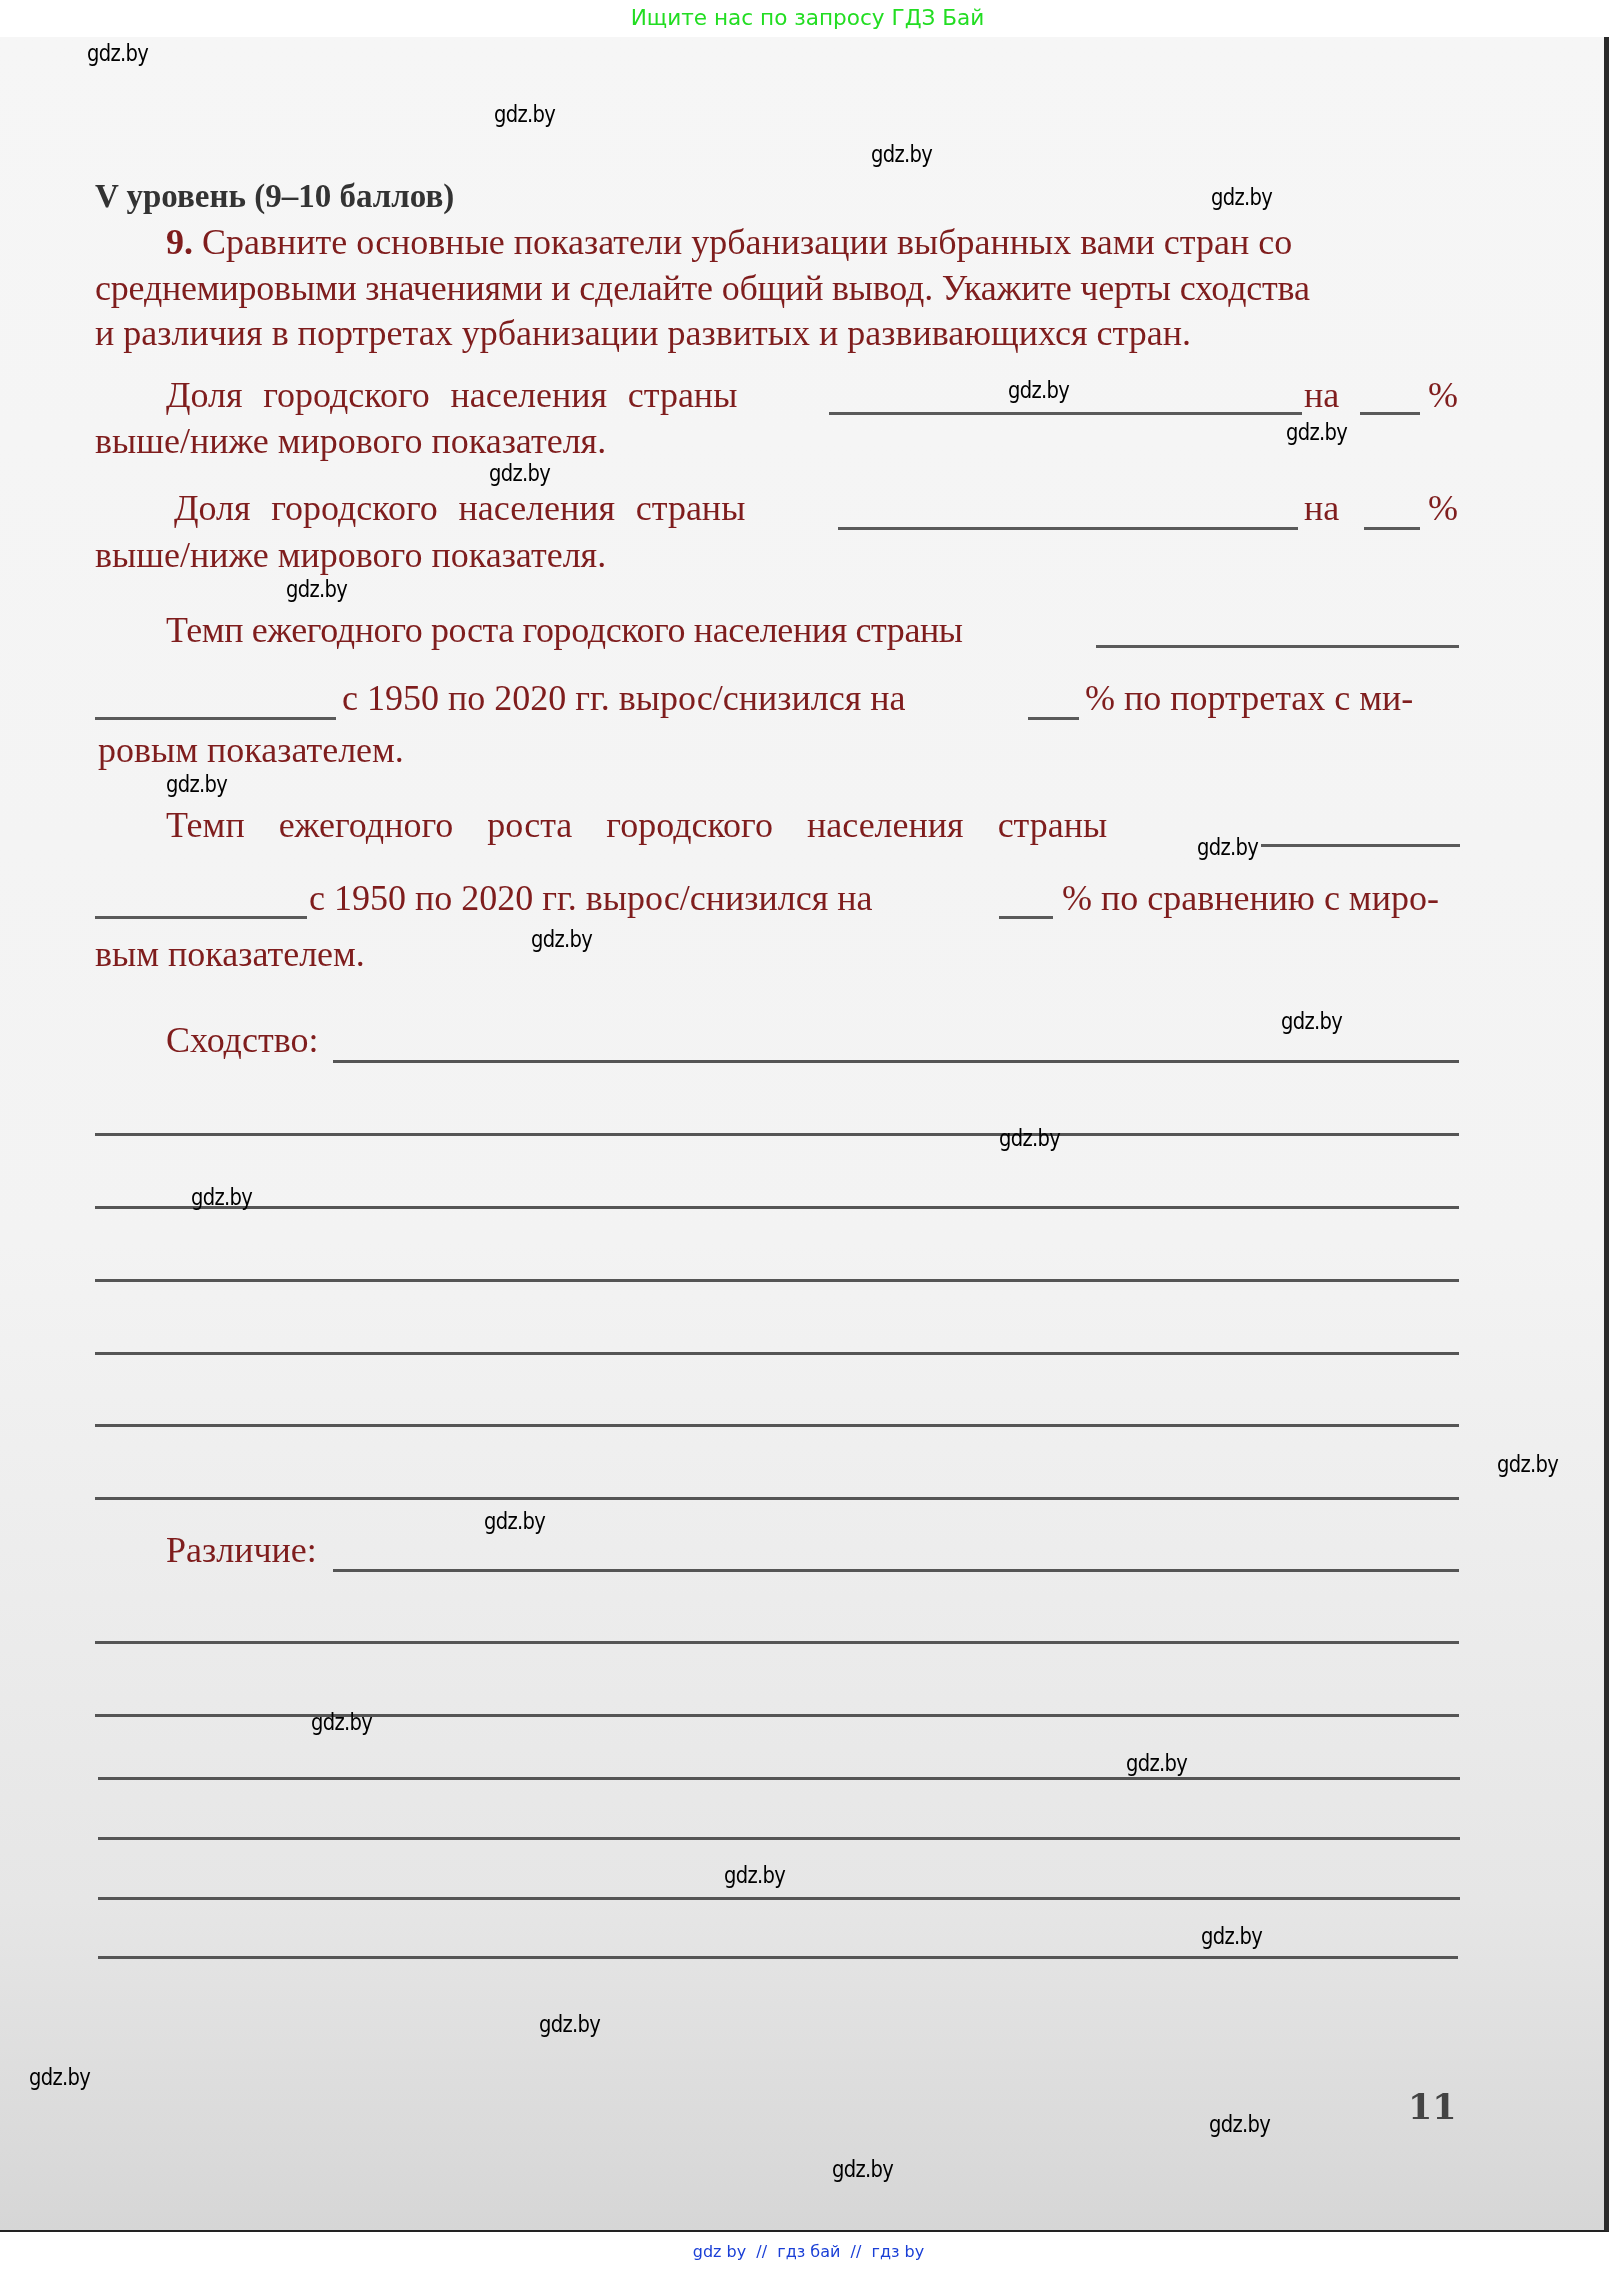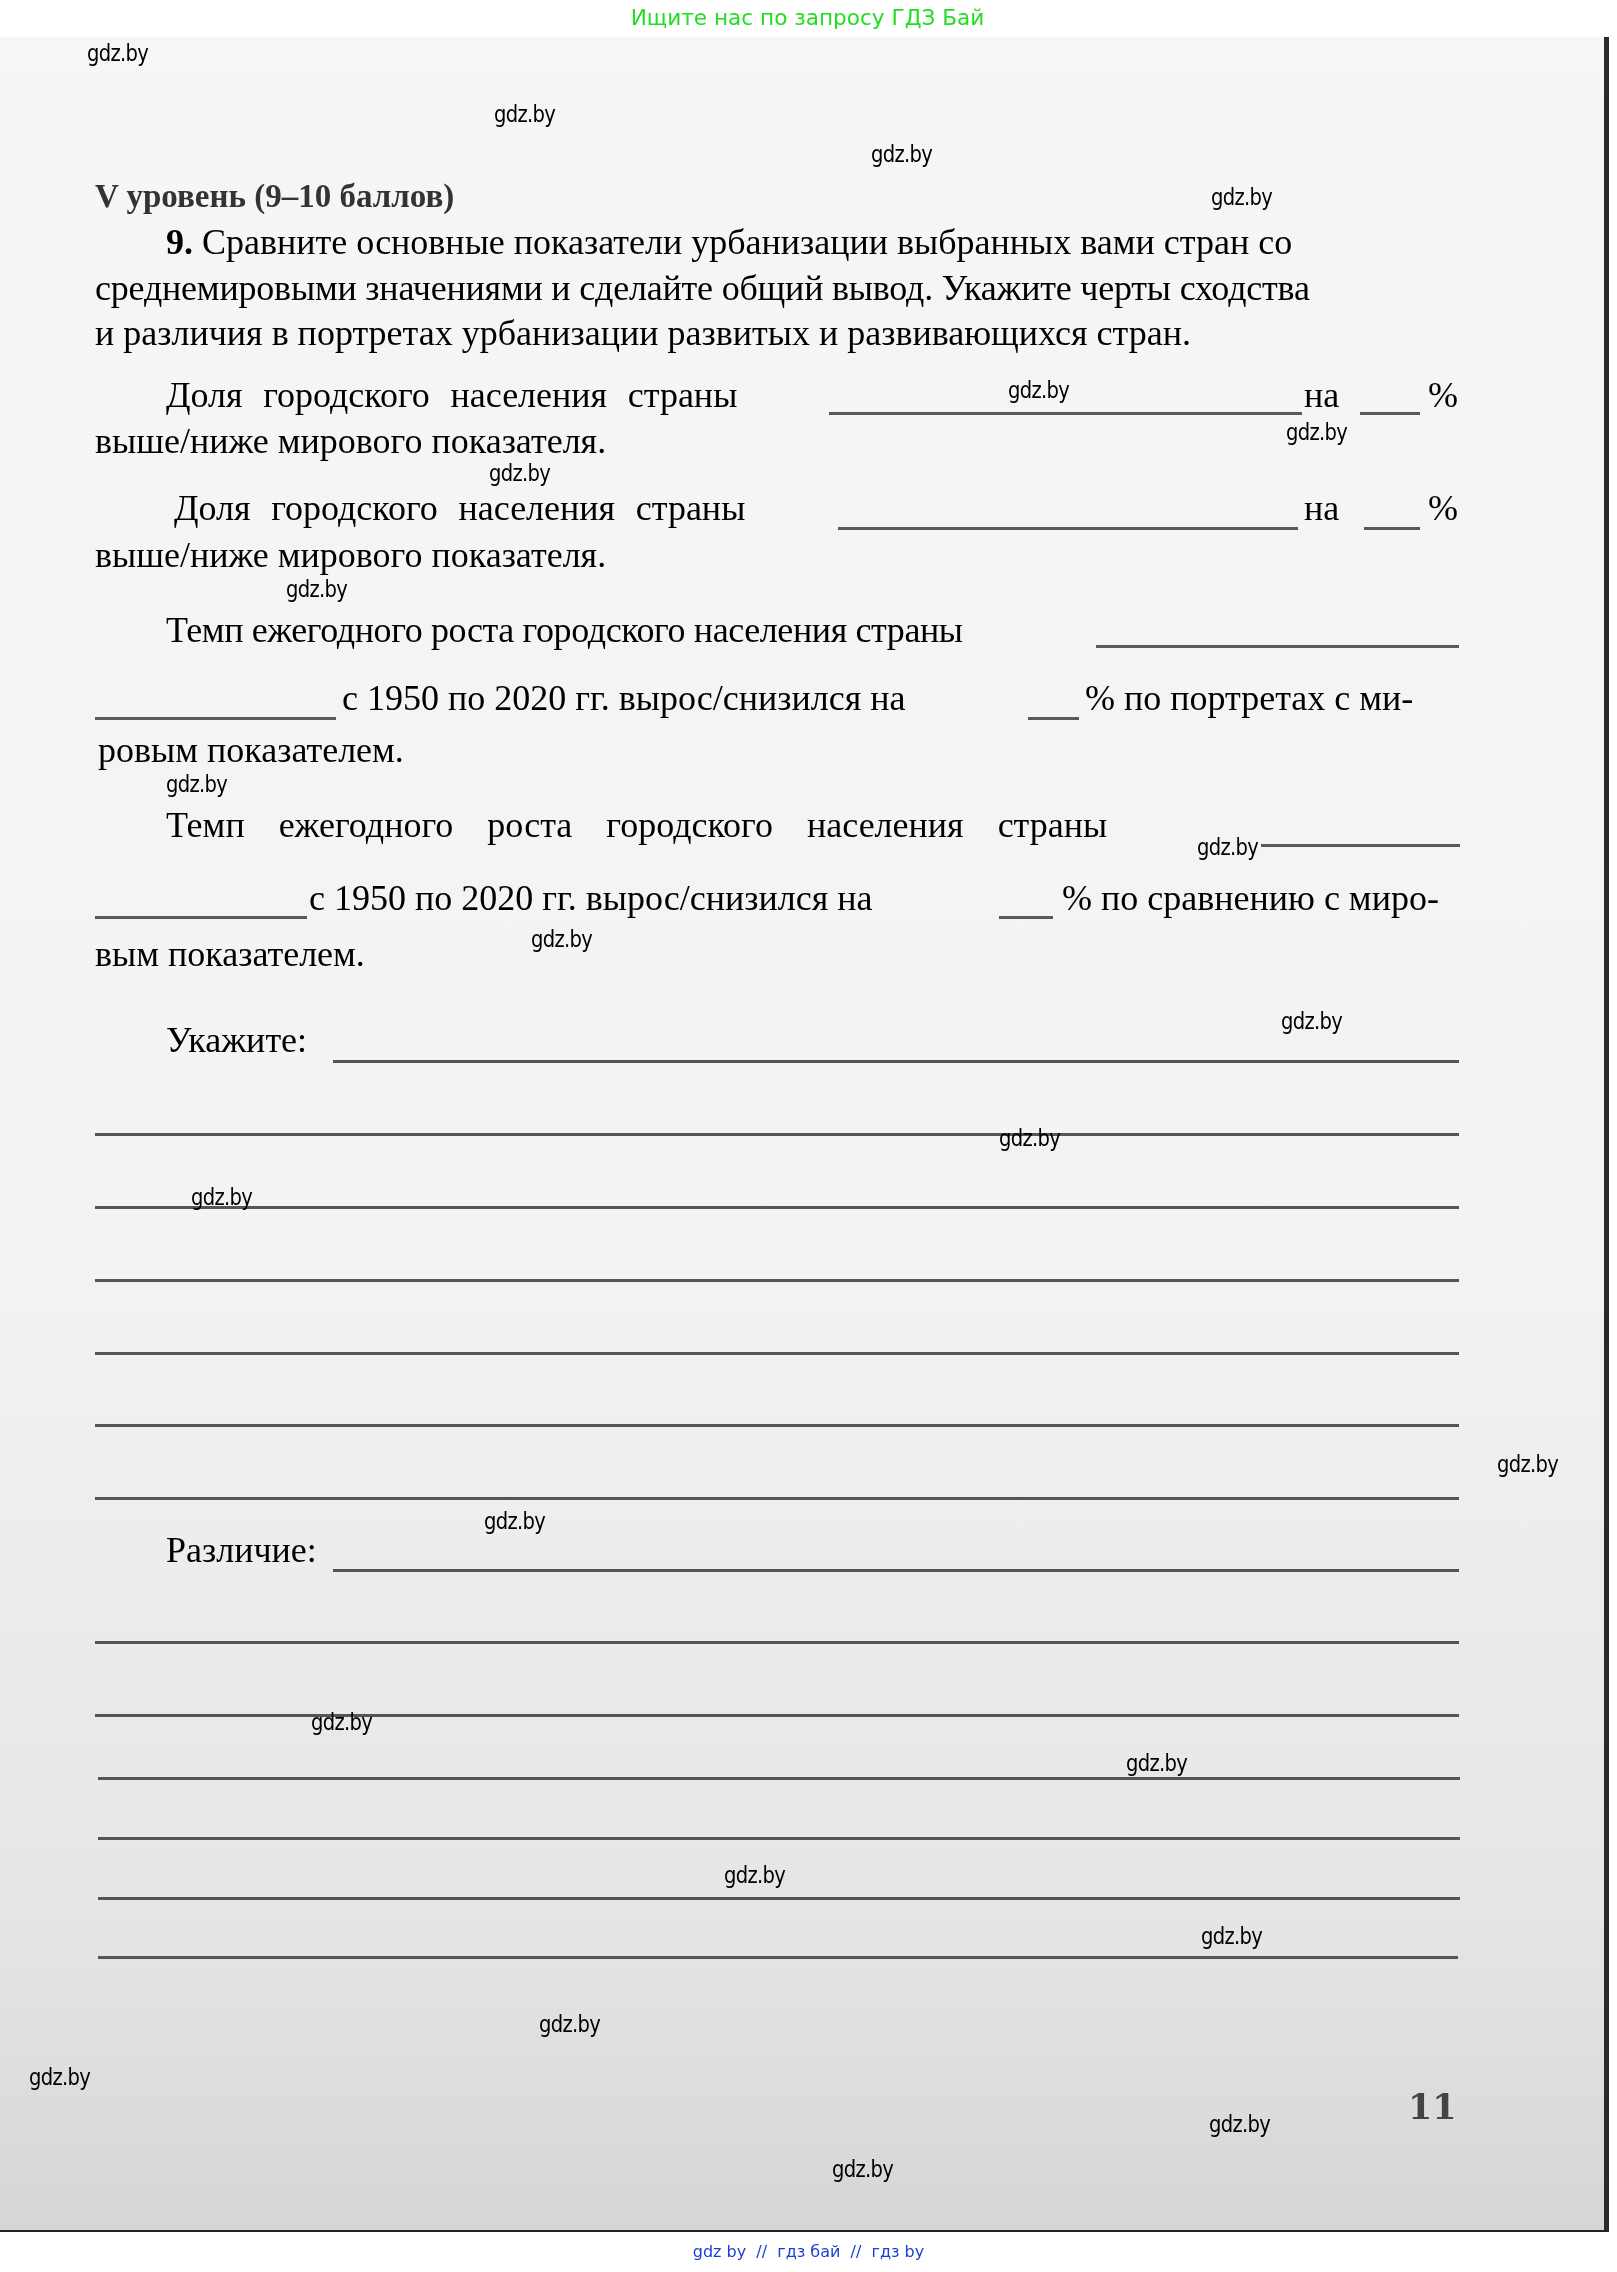--- a/index.html
+++ b/index.html
@@ -2,21 +2,21 @@
 <html style="font-size:13.3px"><head>
 <meta charset="utf-8">
 <style>
   html, body { margin:0; padding:0; }
   body { width:1617px; height:2273px; position:relative; background:#ffffff; overflow:hidden; }
   .site-header { position:absolute; left:0; top:0; width:1615px; height:37px; background:#fff; text-align:center; }
   .site-header span { font-family:"DejaVu Sans", sans-serif; font-size:21.6px; line-height:35px; color:#22dd22; }
   .page { position:absolute; left:0; top:37px; width:1609px; height:2195px;
           background:linear-gradient(180deg,#f6f6f6 0%,#f3f3f3 55%,#e6e6e6 85%,#d6d6d6 100%);
           border-right:5px solid #2a2a2a; border-bottom:2.5px solid #222; box-sizing:border-box; }
-  .txt { position:absolute; font-family:"Liberation Serif", serif; color:#000000; white-space:nowrap; font-size:36px; line-height:41px; }
+  .txt { position:absolute; font-family:"Liberation Serif", serif; color:#7f1d1d; white-space:nowrap; font-size:36px; line-height:41px; }
   .bold { font-weight:bold; color:#333; }
   .heading { font-size:33px; }
   .justify { display:flex; justify-content:space-between; }
   .blank { position:absolute; height:2.5px; background:#5a5a5a; }
   .ruled { position:absolute; height:3.3px; background:#555; }
   .wm { position:absolute; font-family:"DejaVu Sans", sans-serif; font-size:23px; color:#000; letter-spacing:-0.8px; transform:scaleX(0.85); transform-origin:left top; }
   .pnum { position:absolute; font-family:"DejaVu Serif", serif; font-weight:bold; font-size:35px; color:#444; }
   .site-footer { position:absolute; left:0; top:2233px; width:1617px; height:40px; background:#fff; text-align:center; }
   .site-footer span { font-family:"DejaVu Sans", sans-serif; font-size:16px; line-height:38px; color:#1a3fd6; }
 </style>
@@ -59,21 +59,21 @@
 <div class="txt" style="left:98px;top:730px;">ровым показателем.</div>
 
 <div class="txt" style="left:166px;top:805px;word-spacing:25px;">Темп ежегодного роста городского населения страны</div>
 <div class="blank" style="left:1261px;top:844px;width:199px;"></div>
 <div class="blank" style="left:95px;top:916px;width:212px;"></div>
 <div class="txt" style="left:309px;top:878px;">с 1950 по 2020 гг. вырос/снизился на</div>
 <div class="blank" style="left:999px;top:916px;width:54px;"></div>
 <div class="txt" style="left:1062px;top:878px;">% по сравнению с миро-</div>
 <div class="txt" style="left:95px;top:934px;">вым показателем.</div>
 
-<div class="txt" style="left:166px;top:1020px;">Укажите:</div>
+<div class="txt" style="left:166px;top:1020px;">Сходство:</div>
 <div class="ruled" style="left:333px;top:1060px;width:1126px;"></div>
 <div class="ruled" style="left:95px;top:1133px;width:1364px;"></div>
 <div class="ruled" style="left:95px;top:1206px;width:1364px;"></div>
 <div class="ruled" style="left:95px;top:1279px;width:1364px;"></div>
 <div class="ruled" style="left:95px;top:1352px;width:1364px;"></div>
 <div class="ruled" style="left:95px;top:1424px;width:1364px;"></div>
 <div class="ruled" style="left:95px;top:1497px;width:1364px;"></div>
 
 <div class="txt" style="left:166px;top:1530px;">Различие:</div>
 <div class="ruled" style="left:333px;top:1569px;width:1126px;"></div>

